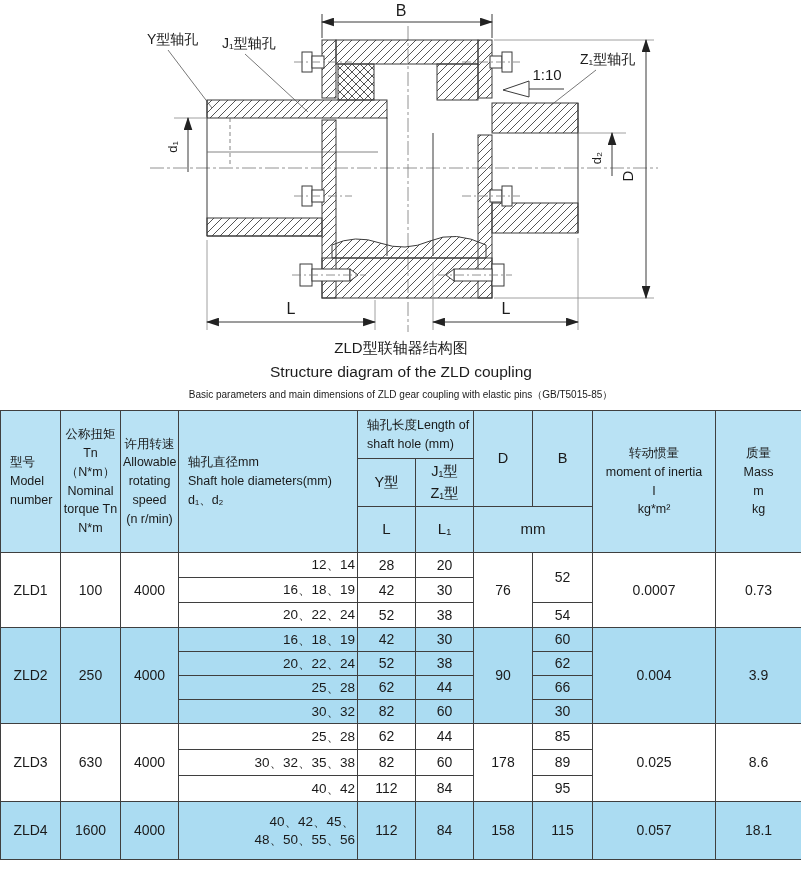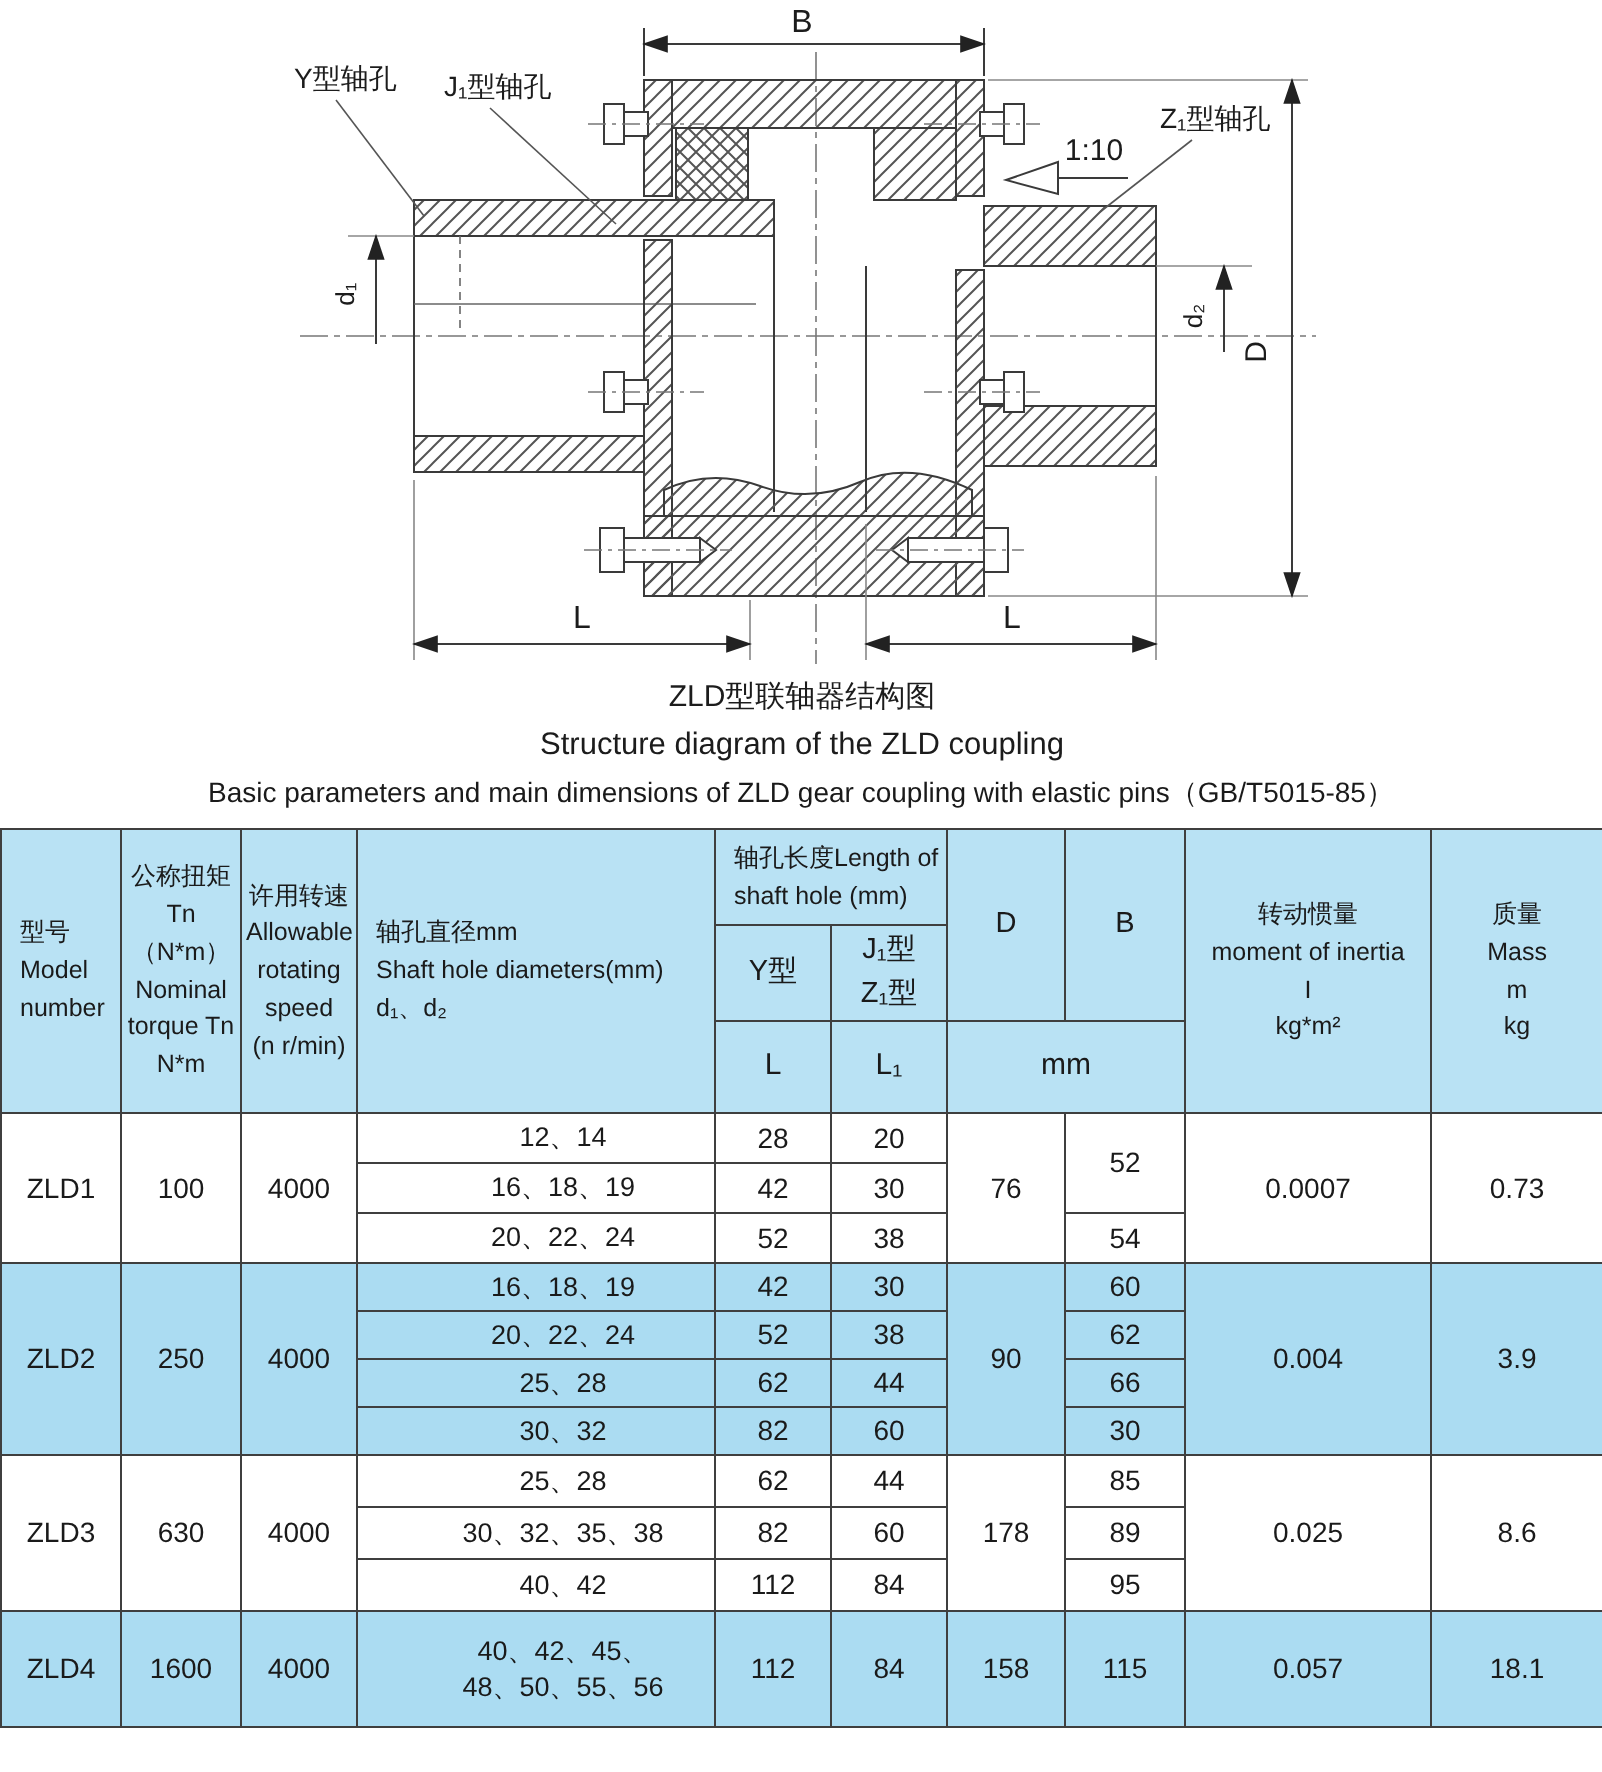--- a/index.html
+++ b/index.html
@@ -11,21 +11,21 @@
   html,body{margin:0;padding:0;background:#fff;}
   body{
     width:801px;height:886px;overflow:hidden;
     font-family:"Liberation Sans","DejaVu Sans",sans-serif;
     color:var(--ink);
   }
   .drawing-wrap{width:801px;height:388px;}
   svg text{fill:#1c1c1c;}
   .titles{width:801px;text-align:center;}
   .title-zh{font-size:14.5px;margin:2px 0 9px 0;letter-spacing:.5px;}
-  .title-en{font-size:14px;margin:0 0 8px 0;}
+  .title-en{font-size:10px;margin:0 0 8px 0;}
   table{
     border-collapse:collapse;width:801px;table-layout:fixed;
     border:1px solid var(--border);
   }
   th,td{
     border:1px solid var(--border);
     text-align:center;vertical-align:middle;
     font-size:14px;padding:0 2px;
     white-space:pre-line;color:var(--ink);
     overflow:hidden;
@@ -34,21 +34,21 @@
     background:var(--header-bg);
     font-weight:normal;font-size:12.5px;line-height:1.5;
   }
   thead tr.r1 th{height:47px;}
   thead tr.r2 th{height:47px;}
   thead tr.r3 th{height:45px;font-size:15px;}
   thead th.al{text-align:left;padding-left:9px;margin-top:23px;}
   thead th.big{font-size:14.5px;}
   tbody td{background:#fff;line-height:1.3;}
   tbody tr.hl td{background:var(--hl-bg);}
-  tbody td.al{text-align:center;padding-left:29px;font-size:13.5px;}
+  tbody td.al{text-align:right;padding-left:29px;font-size:13.5px;}
 </style>
 </head>
 <body>
 
 <div class="drawing-wrap">
 <svg width="801" height="388" viewBox="0 0 801 388">
   <defs>
     <pattern id="hatch" width="8" height="8" patternUnits="userSpaceOnUse">
       <path d="M-1,1 L1,-1 M0,8 L8,0 M7,9 L9,7" stroke="#555" stroke-width="1" fill="none"></path>
     </pattern>

